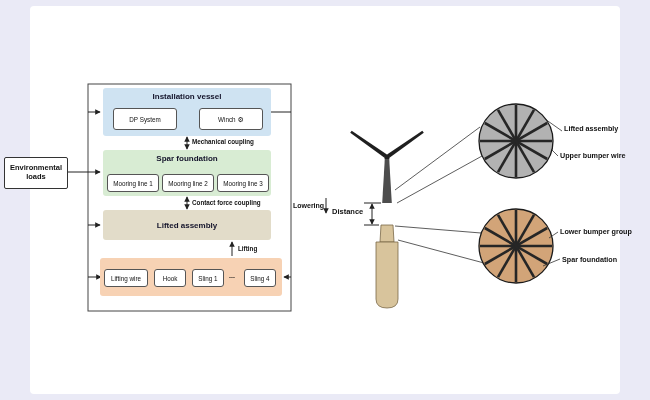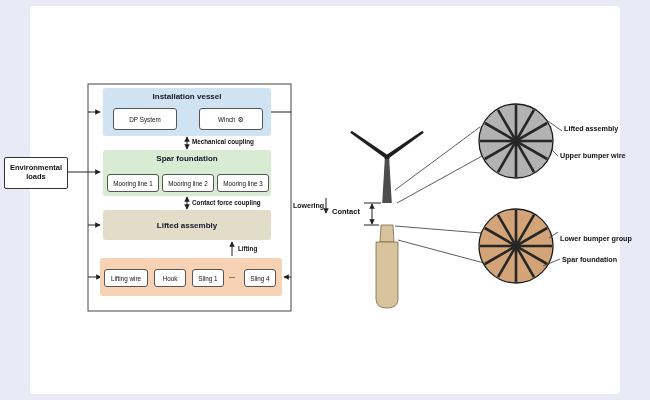--- a/index.html
+++ b/index.html
@@ -161,18 +161,18 @@
 
   <div class="grp rig">
     <div class="sub rw">Lifting wire</div>
     <div class="sub rh">Hook</div>
     <div class="sub rs1">Sling 1</div>
     <div class="sub rdots">...</div>
     <div class="sub rs4">Sling 4</div>
   </div>
 
   <div class="lbl mid" style="left:293px;top:202px">Lowering</div>
-  <div class="lbl dist" style="left:332px;top:207px">Contact</div>
+  <div class="lbl dist" style="left:332px;top:207px">Distance</div>
   <div class="lbl rlab" style="left:564px;top:124px">Lifted assembly</div>
   <div class="lbl rlab" style="left:560px;top:151px">Upper bumper wire</div>
-  <div class="lbl rlab" style="left:560px;top:234px">Lower bumper group</div>
+  <div class="lbl rlab" style="left:560px;top:227px">Lower bumper group</div>
   <div class="lbl rlab" style="left:562px;top:255px">Spar foundation</div>
 </div>
 
 </body></html>

